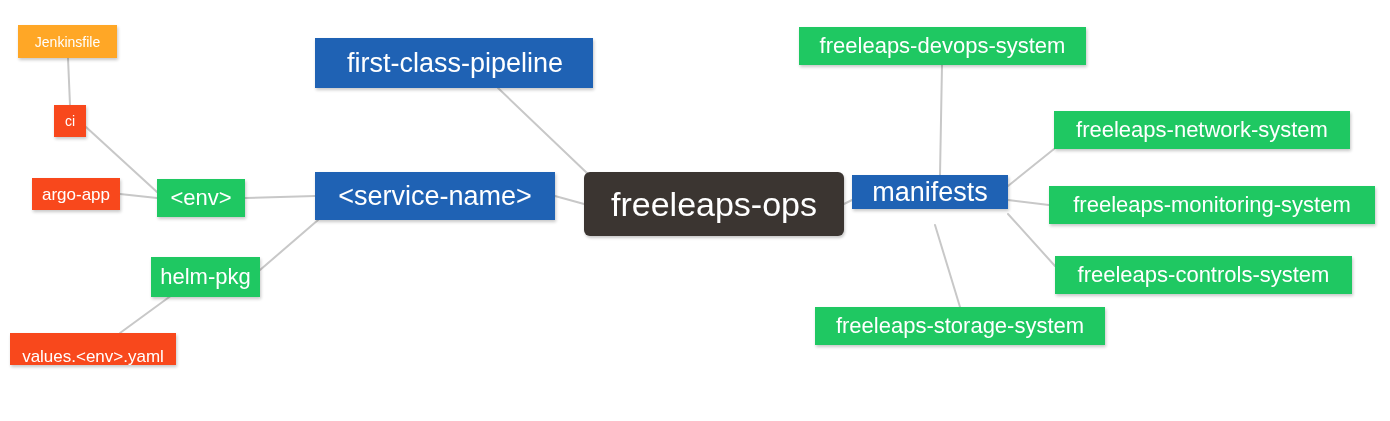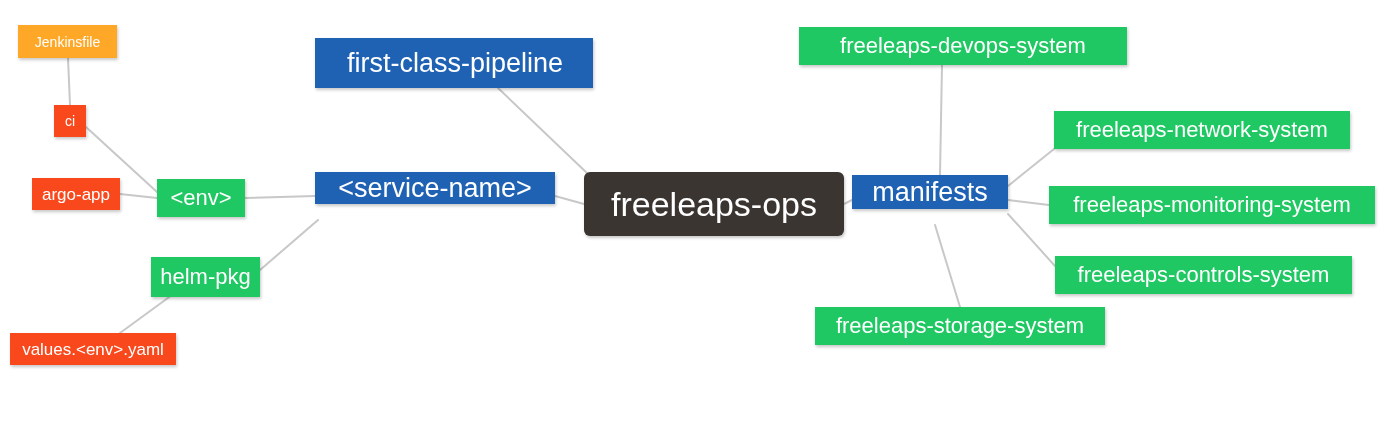--- a/index.html
+++ b/index.html
@@ -81,21 +81,21 @@
       <path d="M 940 175 L 942 65" fill="none" stroke="#c8c8c8" stroke-width="2" stroke-linecap="round"></path>
       <path d="M 1008 186 L 1054 149" fill="none" stroke="#c8c8c8" stroke-width="2" stroke-linecap="round"></path>
       <path d="M 1008 200 L 1049 205" fill="none" stroke="#c8c8c8" stroke-width="2" stroke-linecap="round"></path>
       <path d="M 1008 214 L 1055 266" fill="none" stroke="#c8c8c8" stroke-width="2" stroke-linecap="round"></path>
       <path d="M 935 225 L 960 307" fill="none" stroke="#c8c8c8" stroke-width="2" stroke-linecap="round"></path>
     </svg>
   <div id="nodes">
       <div class="node lvl-root" style="left: 584px; top: 172px; width: 260px; height: 64px; background: rgb(59, 53, 49);">
         <span>freeleaps-ops</span>
       </div>
-      <div class="node lvl-1" style="left: 315px; top: 172px; width: 240px; height: 32px; background: rgb(31, 98, 180);">
+      <div class="node lvl-1" style="left: 315px; top: 172px; width: 240px; height: 48px; background: rgb(31, 98, 180);">
         <span>&lt;service-name&gt;</span>
       </div>
       <div class="node lvl-1" style="left: 852px; top: 175px; width: 156px; height: 34px; background: rgb(31, 98, 180);">
         <span>manifests</span>
       </div>
       <div class="node lvl-1" style="left: 315px; top: 38px; width: 278px; height: 50px; background: rgb(31, 98, 180); padding-left: 12px;">
         <span>first-class-pipeline</span>
       </div>
       <div class="node lvl-2" style="left: 157px; top: 179px; width: 88px; height: 38px; background: rgb(31, 200, 98);">
         <span>&lt;env&gt;</span>
@@ -105,24 +105,24 @@
       </div>
       <div class="node lvl-4" style="left: 54px; top: 105px; width: 32px; height: 32px; background: rgb(248, 72, 28);">
         <span>ci</span>
       </div>
       <div class="node lvl-4" style="left: 18px; top: 25px; width: 99px; height: 33px; background: rgb(255, 167, 38);">
         <span>Jenkinsfile</span>
       </div>
       <div class="node lvl-3" style="left: 32px; top: 178px; width: 88px; height: 32px; background: rgb(248, 72, 28);">
         <span>argo-app</span>
       </div>
-      <div class="node lvl-3" style="left: 10px; top: 333px; width: 166px; height: 32px; background: rgb(248, 72, 28);">
+      <div class="node lvl-3" style="left: 10px; top: 333px; width: 166px; height: 32px; background: rgb(248, 72, 28); align-items: flex-end;">
         <span>values.&lt;env&gt;.yaml</span>
       </div>
-      <div class="node lvl-2" style="left: 799px; top: 27px; width: 328px; height: 38px; background: rgb(31, 200, 98);">
+      <div class="node lvl-2" style="left: 799px; top: 27px; width: 287px; height: 38px; background: rgb(31, 200, 98);">
         <span>freeleaps-devops-system</span>
       </div>
       <div class="node lvl-2" style="left: 1054px; top: 111px; width: 296px; height: 38px; background: rgb(31, 200, 98);">
         <span>freeleaps-network-system</span>
       </div>
       <div class="node lvl-2" style="left: 1049px; top: 186px; width: 326px; height: 38px; background: rgb(31, 200, 98);">
         <span>freeleaps-monitoring-system</span>
       </div>
       <div class="node lvl-2" style="left: 1055px; top: 256px; width: 297px; height: 38px; background: rgb(31, 200, 98);">
         <span>freeleaps-controls-system</span>

